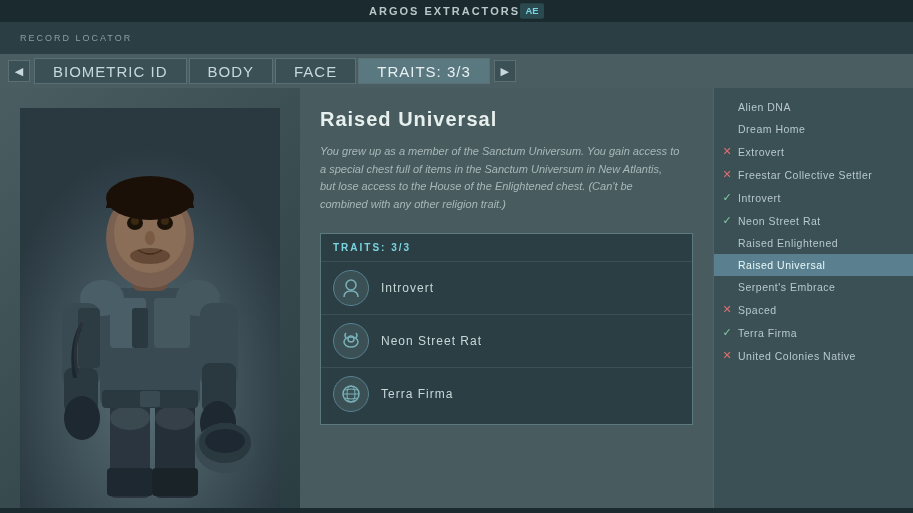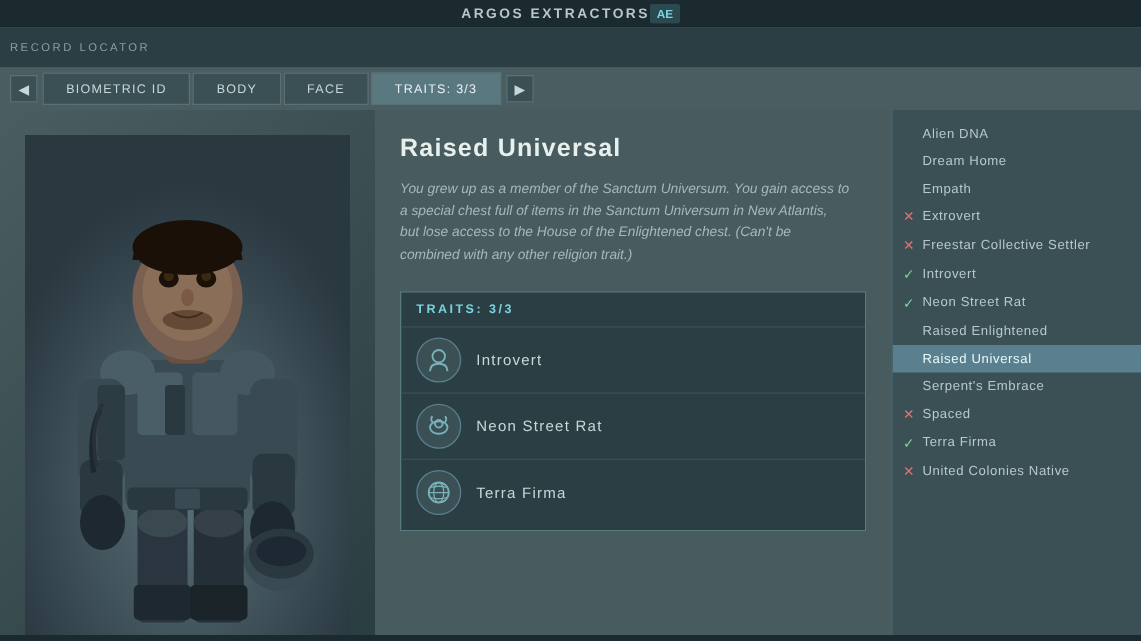--- a/index.html
+++ b/index.html
@@ -31,41 +31,41 @@
       width: 24px;
       height: 16px;
     }
 
     
     .sub-bar {
       background: #2a3e44;
       height: 32px;
       display: flex;
       align-items: center;
-      padding: 0 8px;
+      padding: 0 20px;
     }
     .sub-bar-title {
       color: #8a9ea2;
       font-size: 9px;
       letter-spacing: 2px;
     }
 
     
     .nav-tabs {
       background: #4a5e62;
       height: 34px;
       display: flex;
       align-items: center;
       padding: 0 6px;
       gap: 2px;
     }
     .nav-tab {
       background: #3a5055;
       color: #c8d8da;
-      font-size: 10px;
+      font-size: 15px;
       letter-spacing: 1px;
       padding: 4px 18px;
       height: 26px;
       display: flex;
       align-items: center;
       cursor: pointer;
       border: 1px solid #5a7075;
     }
     .nav-tab.active {
       background: #5a7880;
@@ -166,20 +166,21 @@
     
     .trait-list-panel {
       width: 200px;
       background: #3a5055;
       padding: 8px 0;
       overflow-y: auto;
       border-left: 1px solid #4a6570;
     }
     .trait-list-item {
       display: flex;
+      align-items: center;
       padding: 5px 8px 5px 6px;
       cursor: pointer;
       gap: 4px;
     }
     .trait-list-item.selected {
       background: #5a8090;
     }
     .trait-list-item.selected .trait-list-name {
       color: #e8f8f8;
     }
@@ -440,24 +441,20 @@
   </div>
 
   <div class="trait-list-panel">
     <div class="trait-list-item">
       <span class="trait-check"> </span>
       <span class="trait-list-name">Alien DNA</span>
     </div>
     <div class="trait-list-item">
       <span class="trait-check"> </span>
       <span class="trait-list-name">Dream Home</span>
-    </div>
-    <div class="trait-list-item">
-      <span class="trait-check"> </span>
-      <span class="trait-list-name">Empath</span>
     </div>
     <div class="trait-list-item">
       <span class="trait-check trait-cross">✕</span>
       <span class="trait-list-name">Extrovert</span>
     </div>
     <div class="trait-list-item">
       <span class="trait-check trait-cross">✕</span>
       <span class="trait-list-name">Freestar Collective Settler</span>
     </div>
     <div class="trait-list-item">

